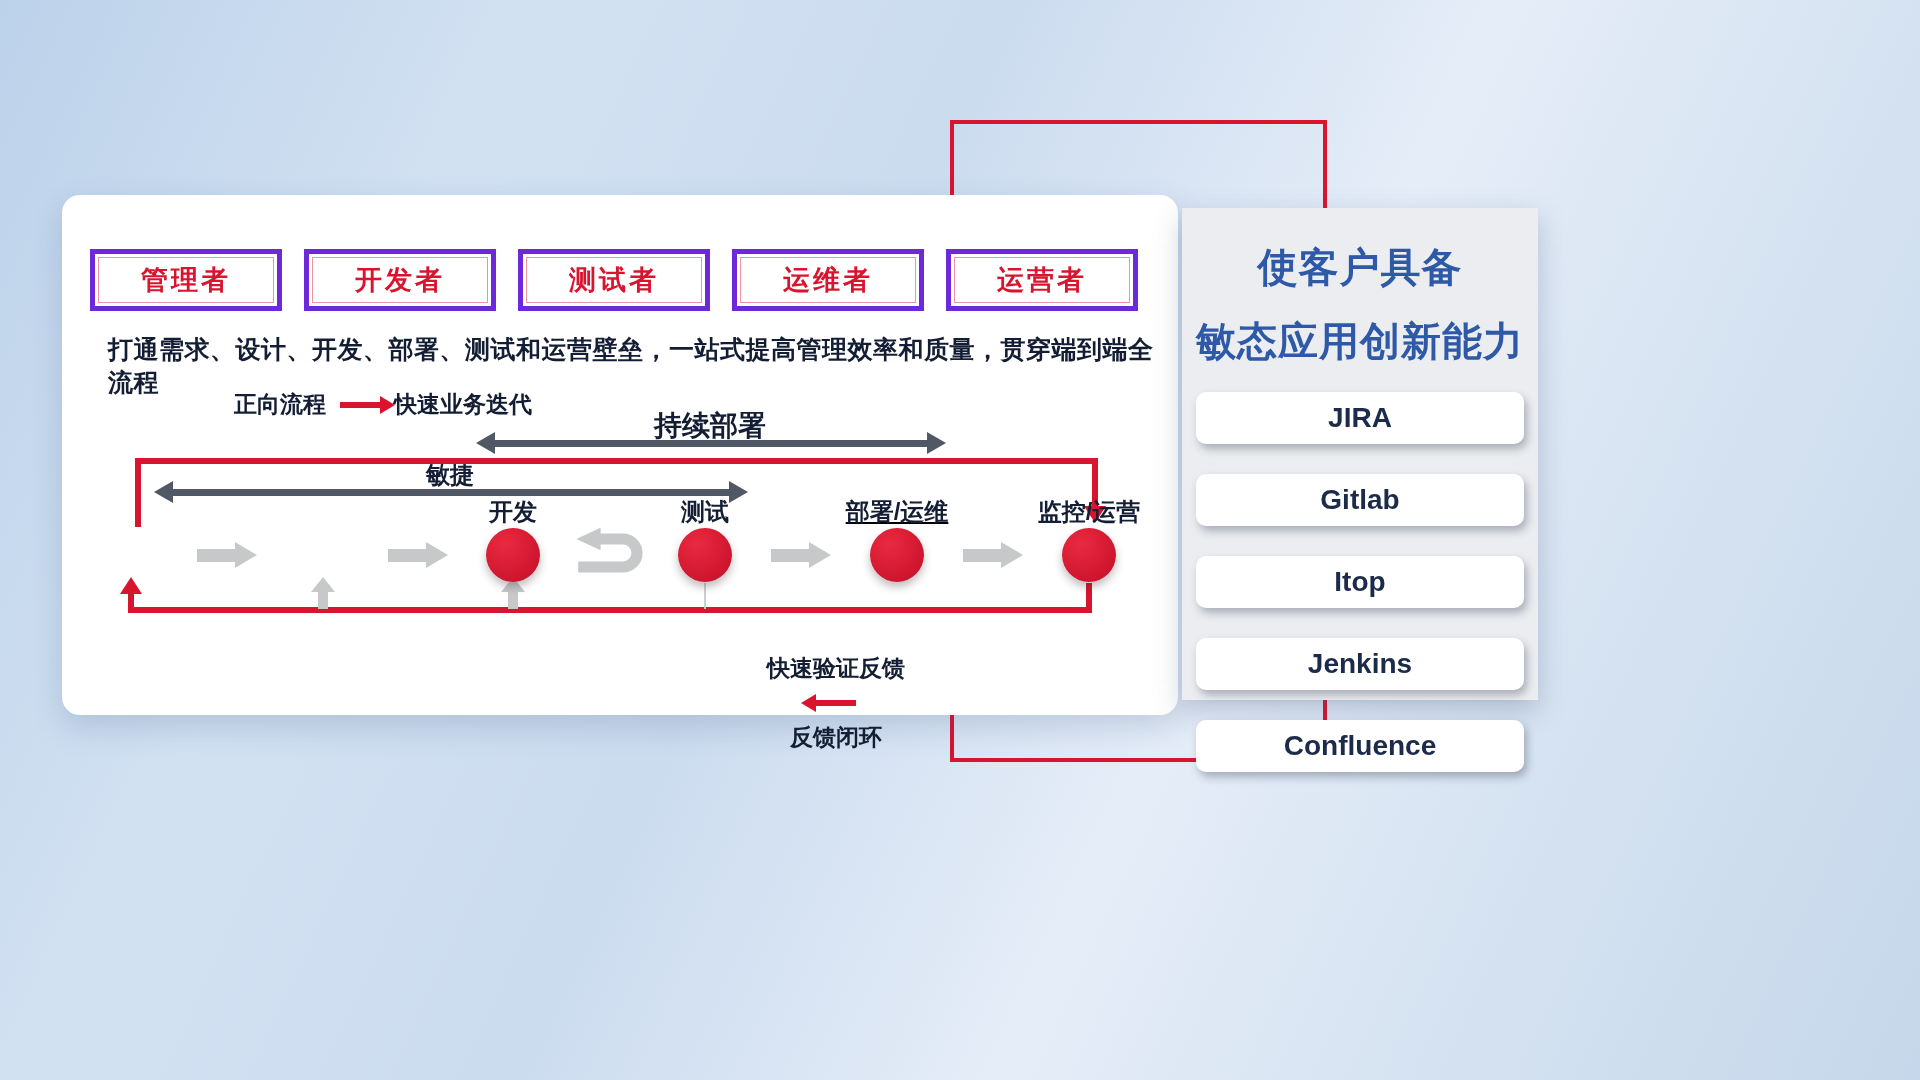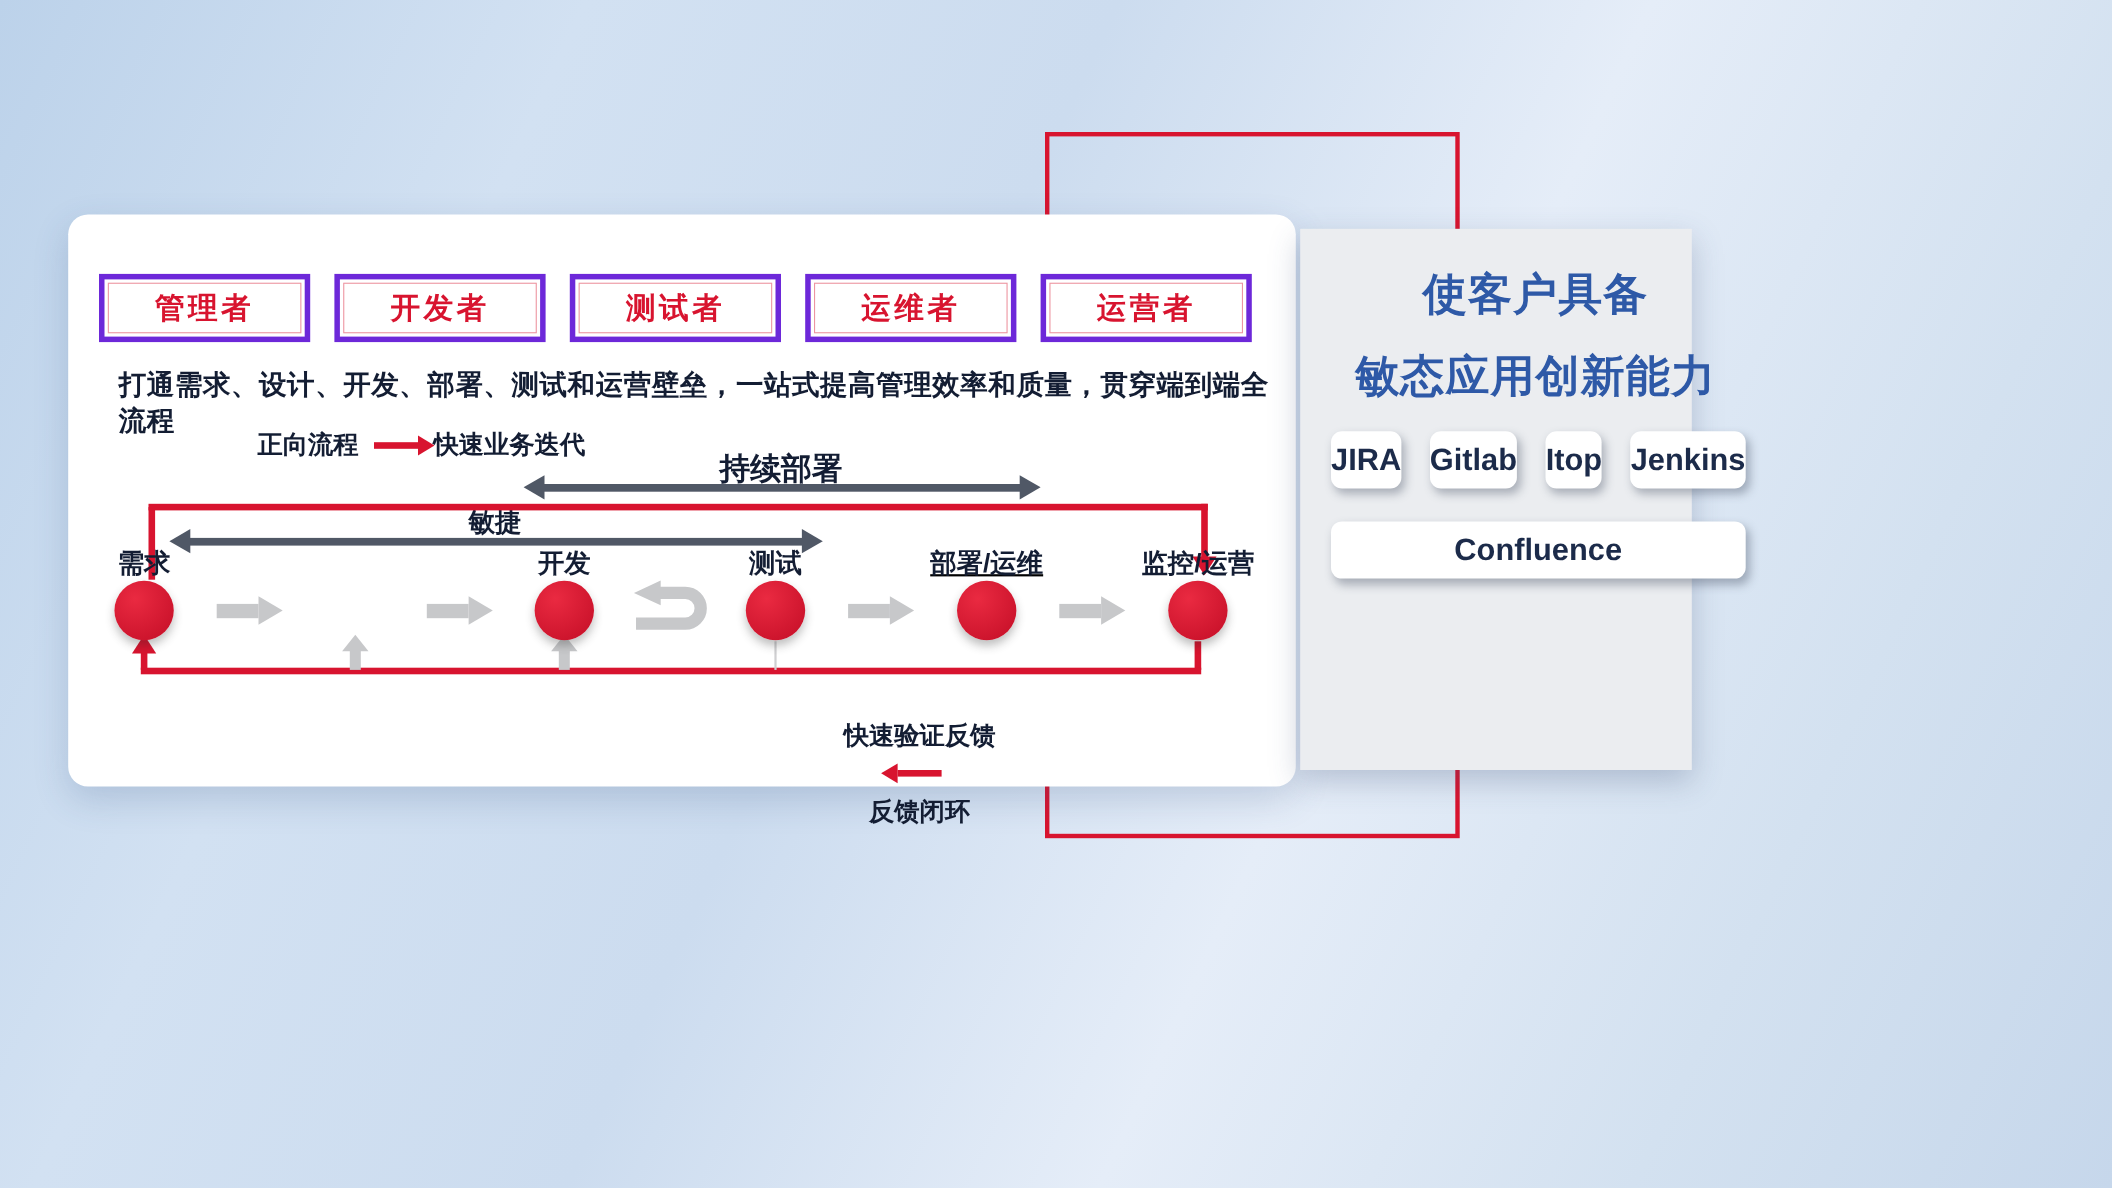--- a/index.html
+++ b/index.html
@@ -84,26 +84,26 @@
 
   
   .block-arrow { position:absolute; width:38px; height:13px; background:#c7c8ca; top:354px; }
   .block-arrow::after { content:""; position:absolute; left:38px; top:-7px;
     border-left:22px solid #c7c8ca; border-top:13px solid transparent; border-bottom:13px solid transparent; }
   .ba1{left:135px;} .ba2{left:326px;} .ba3{left:709px;} .ba4{left:901px;}
   .loop-icon { position:absolute; left:505px; top:330px; }
 
   
   .side-panel { position:absolute; left:1182px; top:208px; width:356px; height:492px;
-    background:#ebedf0; box-shadow:0 10px 26px rgba(60,80,120,.28); z-index:3;padding-left:36px; }
+    background:#ebedf0; box-shadow:0 10px 26px rgba(60,80,120,.28); z-index:3; }
   .panel-title { position:absolute; width:100%; text-align:center; color:#2e59a7;
     font-weight:bold; font-size:40px; letter-spacing:1px; }
   .pt1 { top:32px; } .pt2 { top:106px; }
-  .tools { position:absolute; left:28px; top:184px; width:328px;
-    display:grid; grid-template-columns:1fr 1fr 1fr 1fr; gap:30px 26px; }
+  .tools { position:absolute; left:14px; top:184px; width:328px;
+    display:grid; grid-template-columns:1fr; gap:30px 26px; }
   .tool { height:52px; background:#ffffff; border-radius:10px;
     box-shadow:3px 5px 9px rgba(70,80,100,.40);
     display:flex; align-items:center; justify-content:center;
     font-weight:bold; font-size:28px; color:#1c2b4a; }
   .tool.wide { grid-column:1 / -1; }
 </style>
 </head>
 <body>
 
 <div class="stage">
@@ -152,24 +152,20 @@
     <div class="redseg fb-bottom-h"></div>
     <div class="redseg fb-left-v"></div>
     <div class="fb-head-up"></div>
 
     <div class="up-stem up1-stem"></div>
     <div class="up-head up1-head"></div>
     <div class="up-stem up2-stem"></div>
     <div class="up-head up2-head"></div>
     <div class="thin-connector"></div>
 
-    <div class="node n0">
-      <div class="node-label">需求</div>
-      <div class="node-circle"></div>
-    </div>
     <div class="node n2">
       <div class="node-label">开发</div>
       <div class="node-circle"></div>
     </div>
     <div class="node n3">
       <div class="node-label">测试</div>
       <div class="node-circle"></div>
     </div>
     <div class="node n4">
       <div class="node-label">部署/运维</div>

